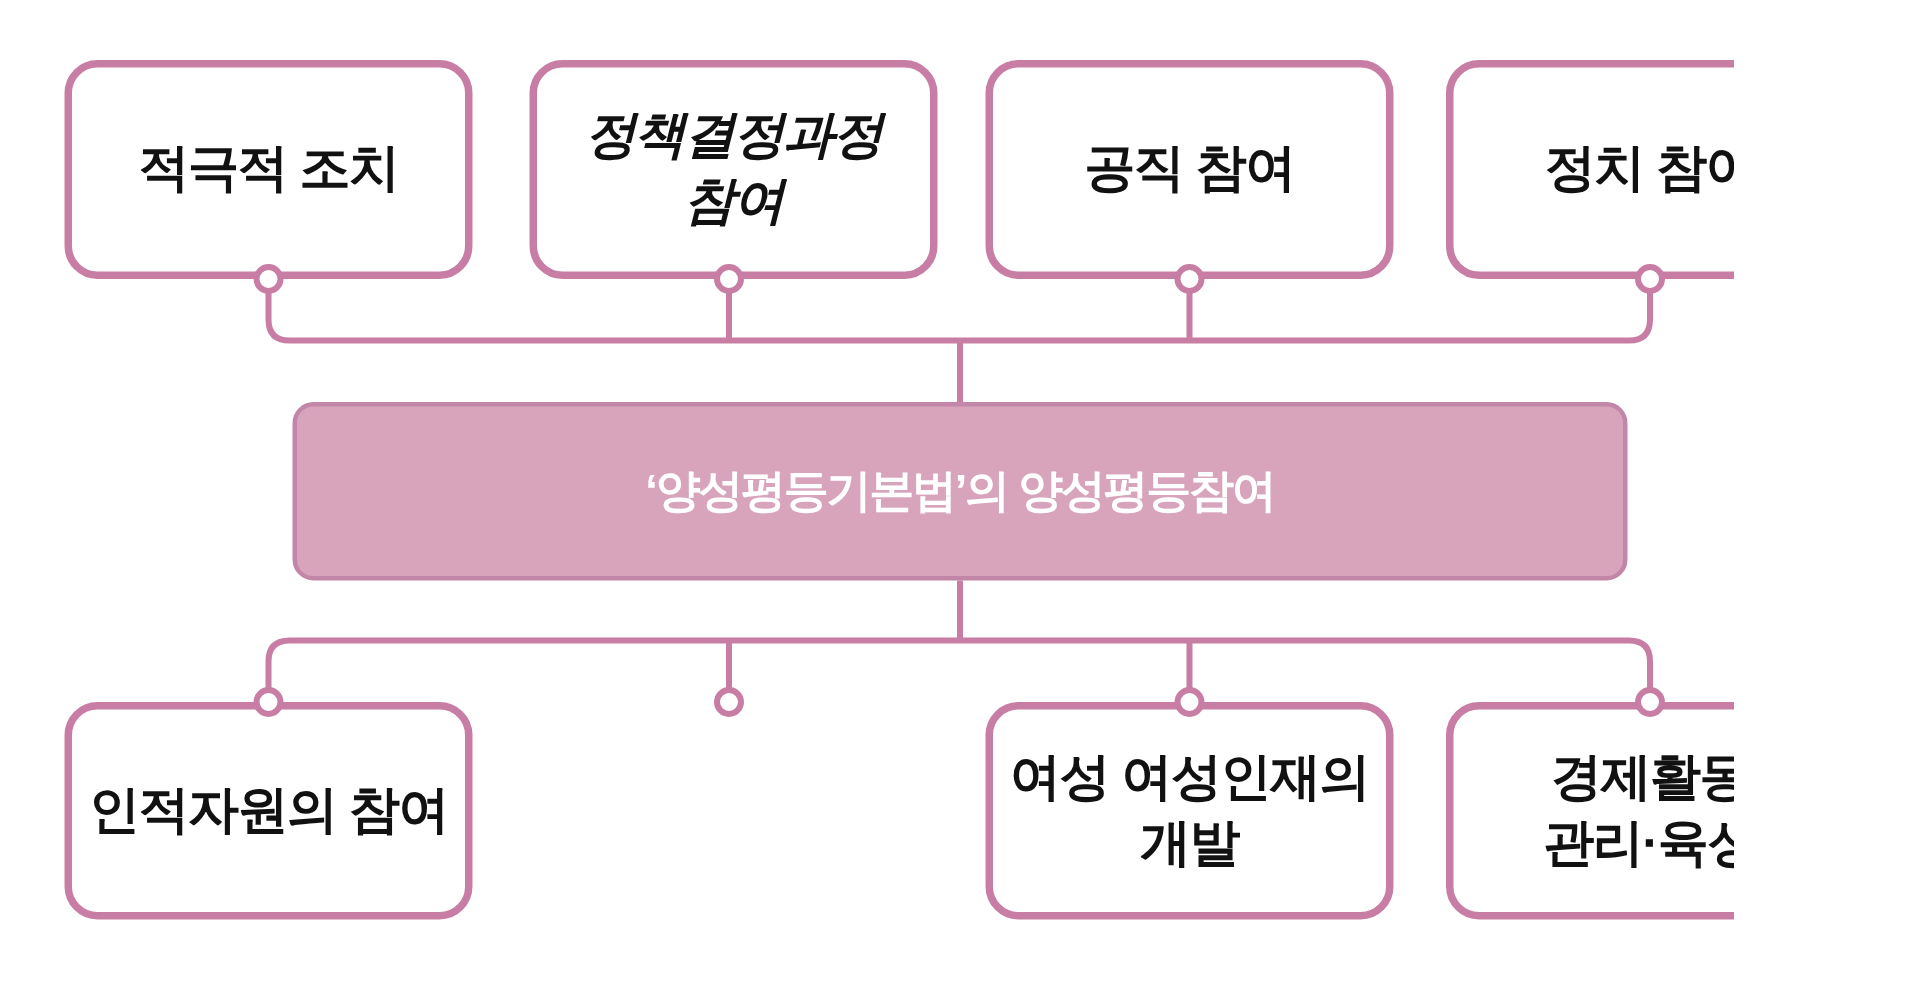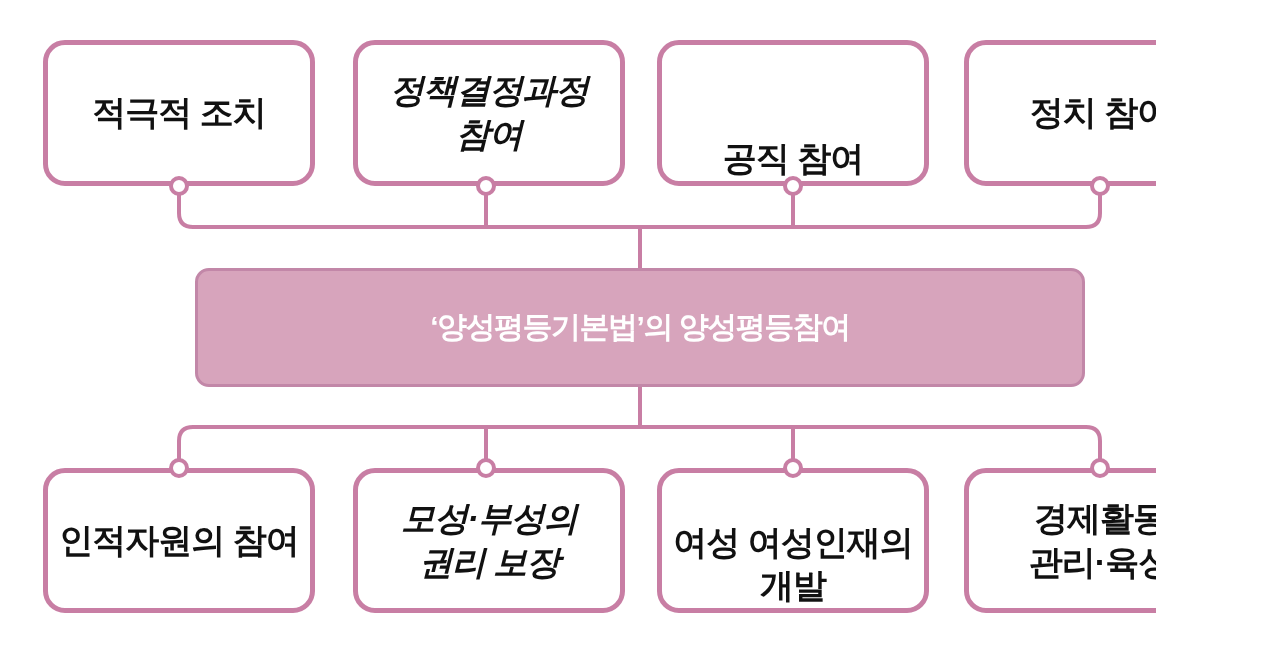--- a/index.html
+++ b/index.html
@@ -26,21 +26,21 @@
     background:#ffffff;
     border:5px solid var(--node-border);
     border-radius:22px;
     display:flex;align-items:center;justify-content:center;
     text-align:center;
   }
   .top-node{top:40px;height:146px;}
   .bottom-node{top:468px;height:145px;}
   .pos-1{left:43px;}
   .pos-2{left:353px;font-style:italic;}
-  .pos-3{left:657px;align-items:flex-end;}
+  .pos-3{left:657px;}
   .pos-4{left:964px;text-align:center;}
   .node-label{
     font-size:34px;
     font-weight:800;
     color:var(--text);
     line-height:1.28;
     letter-spacing:-1px;
     white-space:pre-line;
   }
   .center-box{
@@ -97,24 +97,20 @@
     <span class="node-label">정치 참여</span>
   </div>
 
   <div class="center-box">
     <span class="center-title">‘양성평등기본법’의 양성평등참여</span>
   </div>
 
   <div class="node bottom-node pos-1">
     <span class="node-label">인적자원의 참여</span>
   </div>
-  <div class="node bottom-node pos-2">
-    <span class="node-label">모성·부성의
-권리 보장</span>
-  </div>
   <div class="node bottom-node pos-3">
     <span class="node-label">여성 여성인재의
 개발</span>
   </div>
   <div class="node bottom-node pos-4">
     <span class="node-label">경제활동
 관리·육성</span>
   </div>
 
   <svg class="connectors" viewBox="0 0 1280 657" xmlns="http://www.w3.org/2000/svg">

